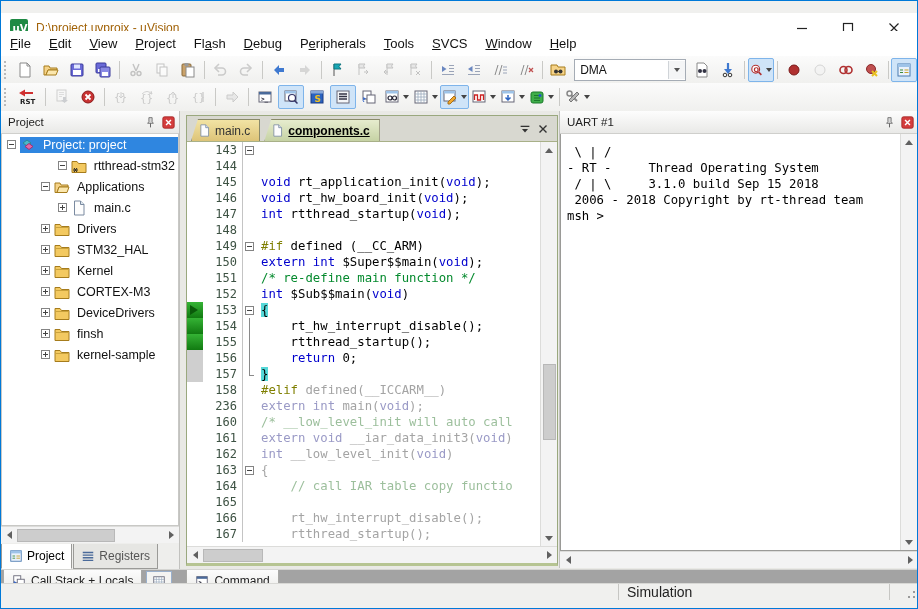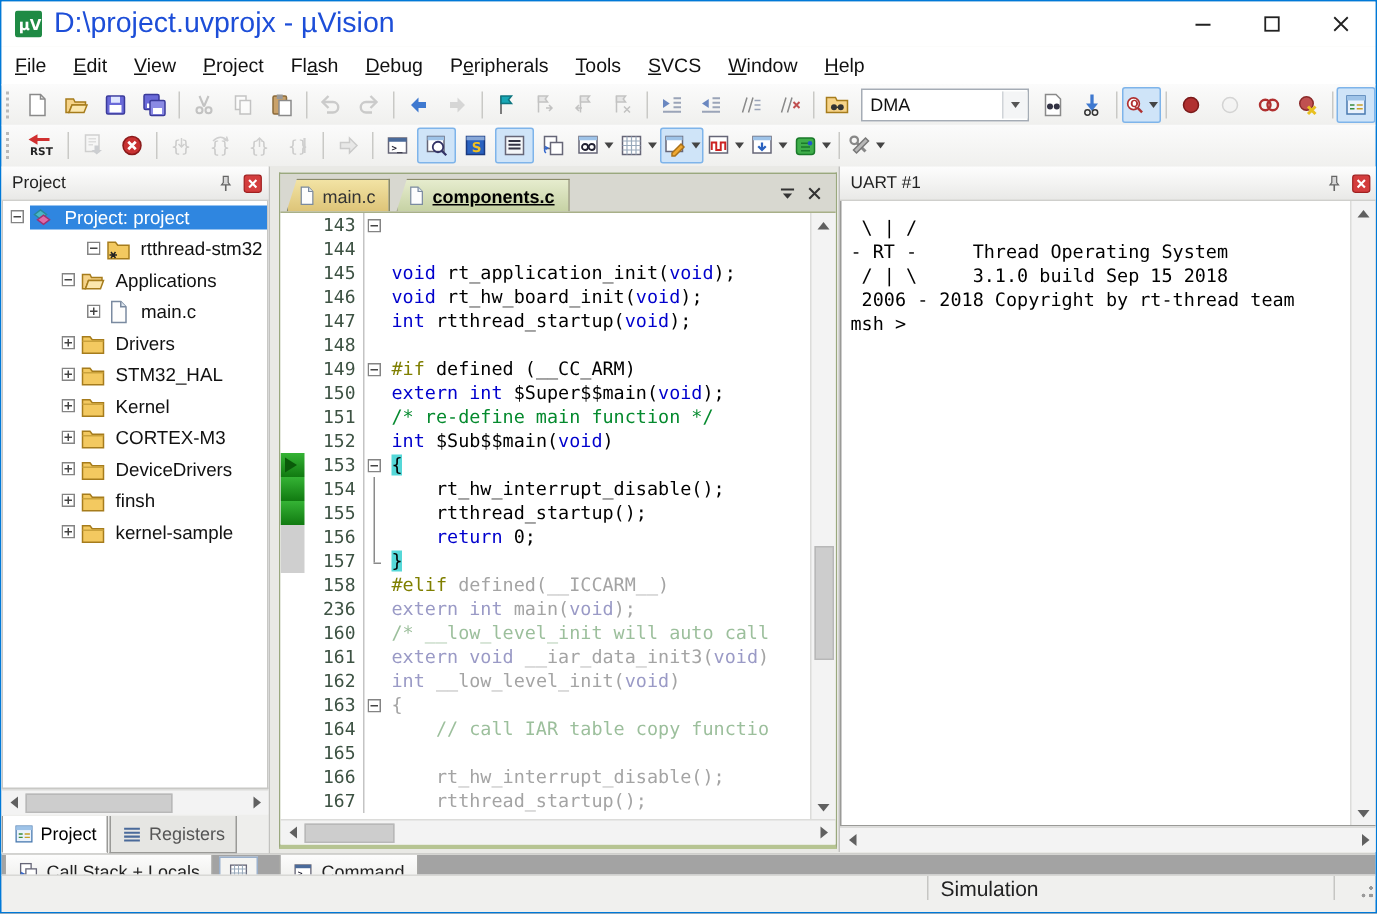--- a/index.html
+++ b/index.html
@@ -1,20 +1,20 @@
 <!DOCTYPE html>
 <html><head>
 <meta charset="utf-8">
 <style>
   html,body{margin:0;padding:0;background:#9a9a9a;font-family:"Liberation Sans",sans-serif;}
   #app{position:relative;width:916px;height:607px;border:1px solid #0079d8;background:#f0f0ee;overflow:hidden;}
   
-  #titlebar{position:absolute;left:0;top:0;width:100%;height:30px;background:#ffffff;display:flex;align-items:center;}
+  #titlebar{position:absolute;left:0;top:12px;width:100%;height:30px;background:#ffffff;display:flex;align-items:center;}
   #titlebar .logo{width:18px;height:18px;margin:0 8px 0 9px;}
-  #titlebar .ttl{font-size:19px;color:#1d4ed8;}
+  #titlebar .ttl{font-size:12px;color:#a16207;}
   #wincontrols{position:absolute;right:0;top:0;height:30px;display:flex;}
   .wbtn{width:46px;height:30px;display:flex;align-items:center;justify-content:center;}
   .wbtn svg{width:12px;height:12px;stroke:#222;fill:none;stroke-width:1.2;}
   
   #menubar{position:absolute;left:0;top:30px;width:100%;height:25px;background:#ffffff;display:flex;align-items:center;font-size:13px;color:#111;border-bottom:1px solid #e8e8e8;}
   .menu-item{padding:0 9px;height:25px;line-height:25px;cursor:default;}
   
   .toolbar{position:absolute;left:0;width:100%;background:linear-gradient(#fbfbfb,#f0f0ee);display:flex;align-items:center;border-bottom:1px solid #e2e2df;}
   #tb1{top:55px;height:27px;}
   #tb2{top:82px;height:28px;}

